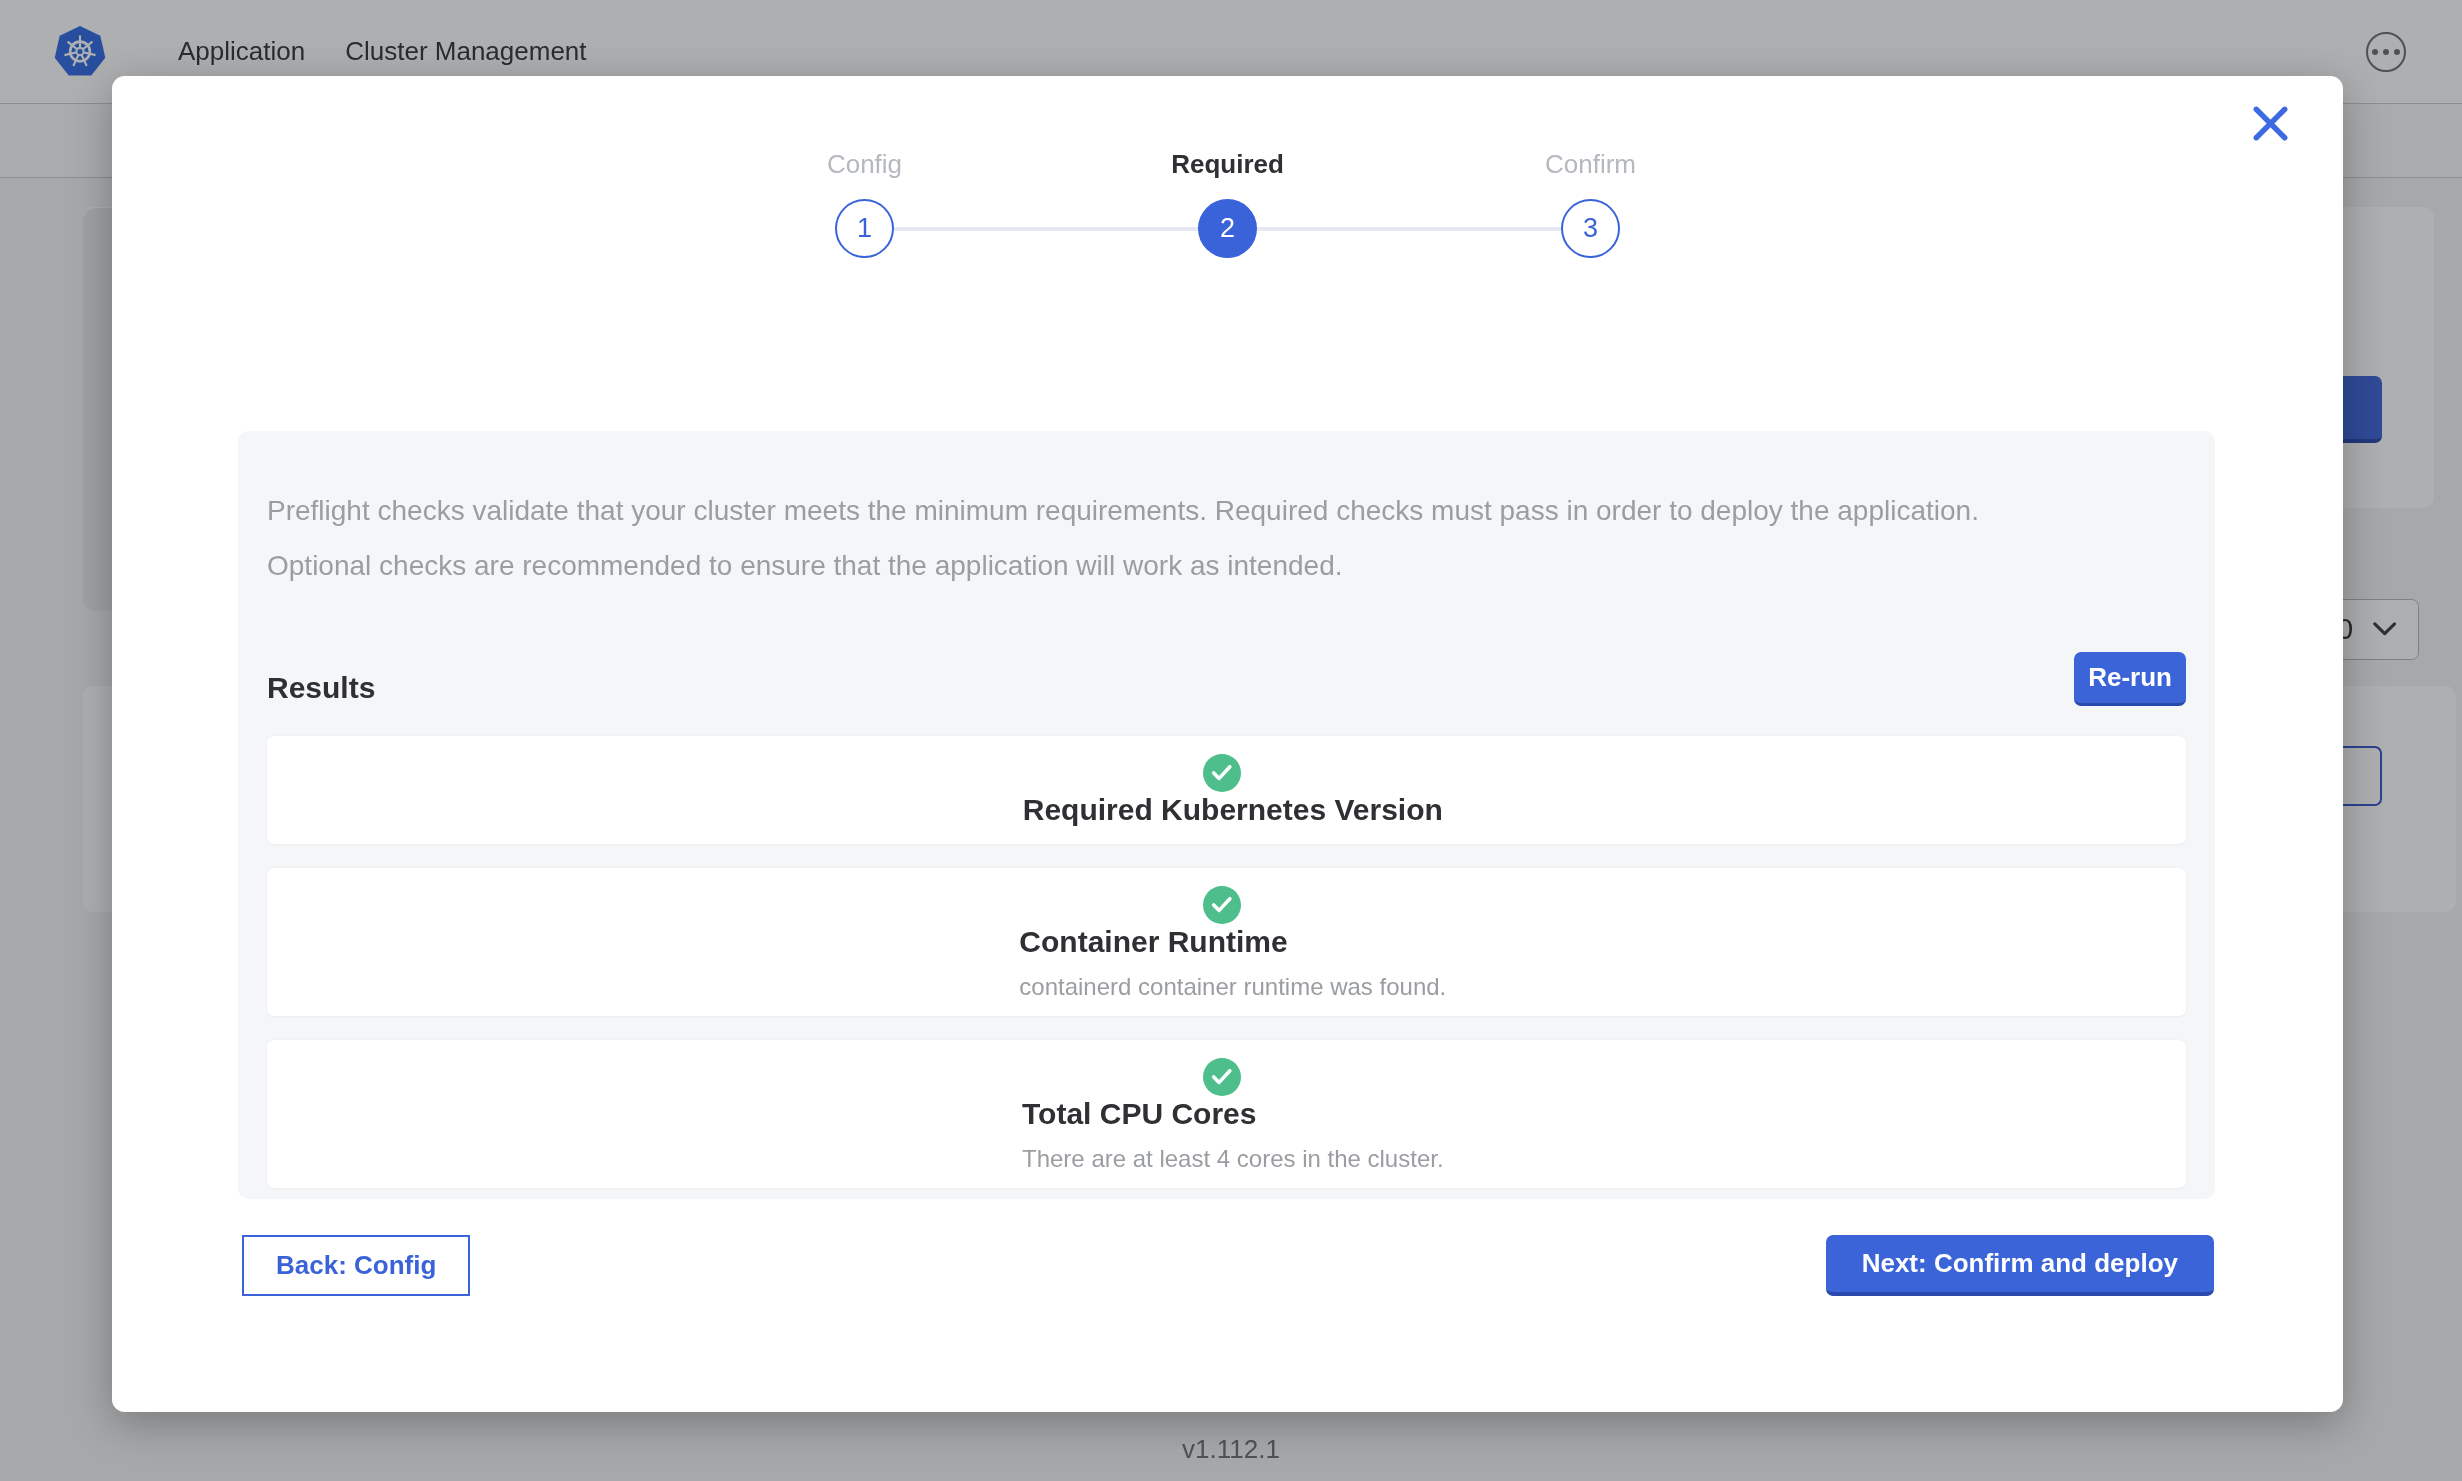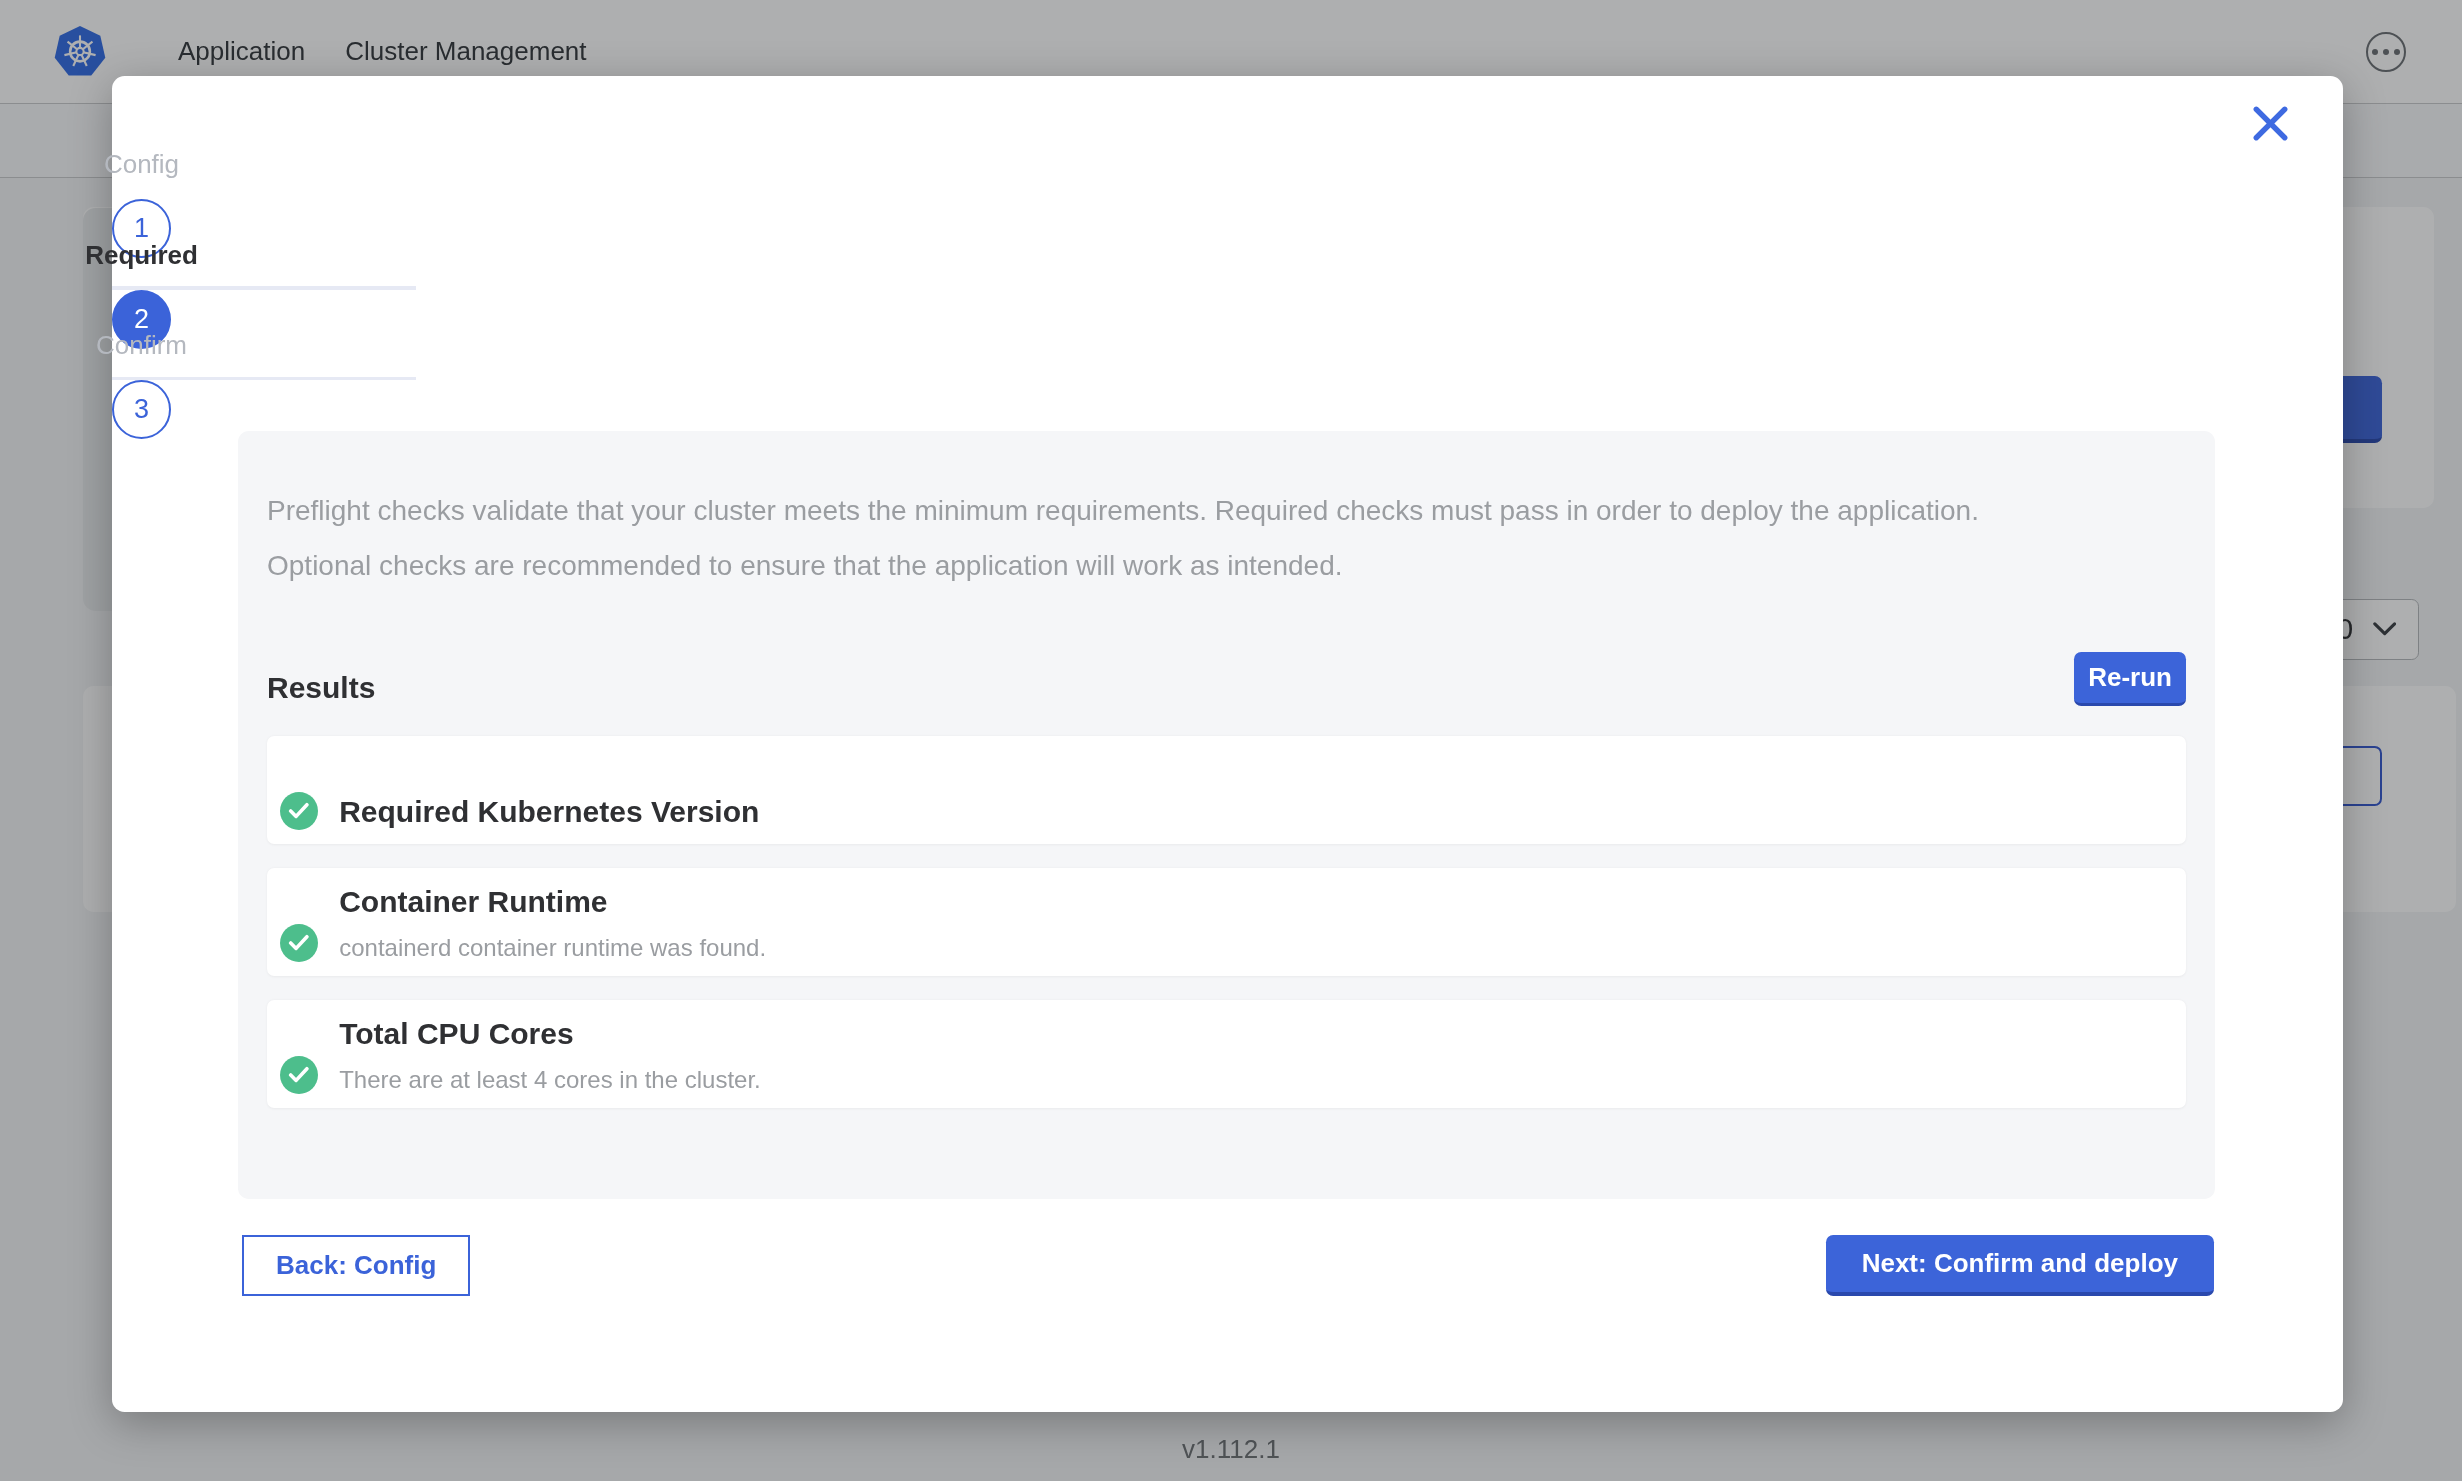--- a/index.html
+++ b/index.html
@@ -64,21 +64,21 @@
   .modal {
     position:absolute; left:112px; top:76px; width:2231px; height:1336px;
     background:#ffffff; border-radius:12.6px; z-index:20;
     box-shadow:0 10.8px 43px rgba(0,0,0,0.28);
   }
   .close-btn { position:absolute; top:27px; right:52px; width:41px; height:41px; cursor:pointer; }
 
   
   .stepper {
     position:absolute; top:123px; left:0; width:100%;
-    display:flex; justify-content:center; align-items:flex-start;flex-direction:column;
+    display:flex; justify-content:center; align-items:flex-start;
   }
   .step { position:relative; width:59px; display:flex; justify-content:center; }
   .step-label {
     position:absolute; top:-50px; left:50%; transform:translateX(-50%);
     white-space:nowrap; font-size:26px; color:#b4b8bf;
   }
   .step--active .step-label { color:#2f3033; font-weight:600; }
   .step-circle {
     width:59px; height:59px; border-radius:50%;
     border:2.7px solid #3b63d9; background:#ffffff; color:#3b63d9;
@@ -101,21 +101,21 @@
   .rerun-btn {
     position:absolute; right:0; top:-18px; height:54px; padding:0 14px;
     background:#3c64d9; border:none; border-bottom:3.6px solid #2a49ad; border-radius:7.2px;
     color:#ffffff; font-size:26px; font-weight:bold; font-family:inherit; cursor:pointer;
   }
 
   .checks { margin-top:30px; display:flex; flex-direction:column; gap:24px; }
   .check-card {
     background:#ffffff; border-radius:7.2px; min-height:108px;
     box-shadow:0 0.9px 2.7px rgba(0,0,0,0.05);
-    display:flex; align-items:flex-end; padding:16px 21.6px 14.4px 12.6px;
+    display:flex; align-items:center; padding:16px 21.6px 14.4px 12.6px;flex-direction:column;
   }
   .check-icon {
     flex:0 0 auto; width:38px; height:38px; border-radius:50%;
     background:#4dbe8c; display:flex; align-items:center; justify-content:center; margin-top:1.8px;
   }
   .check-text { margin-left:21.6px; }
   .check-title { font-size:30px; font-weight:bold; color:#2f3033; line-height:36px; }
   .check-detail { font-size:24px; color:#9a9da1; line-height:29px; margin-top:12.6px; }
 
   .back-btn {

